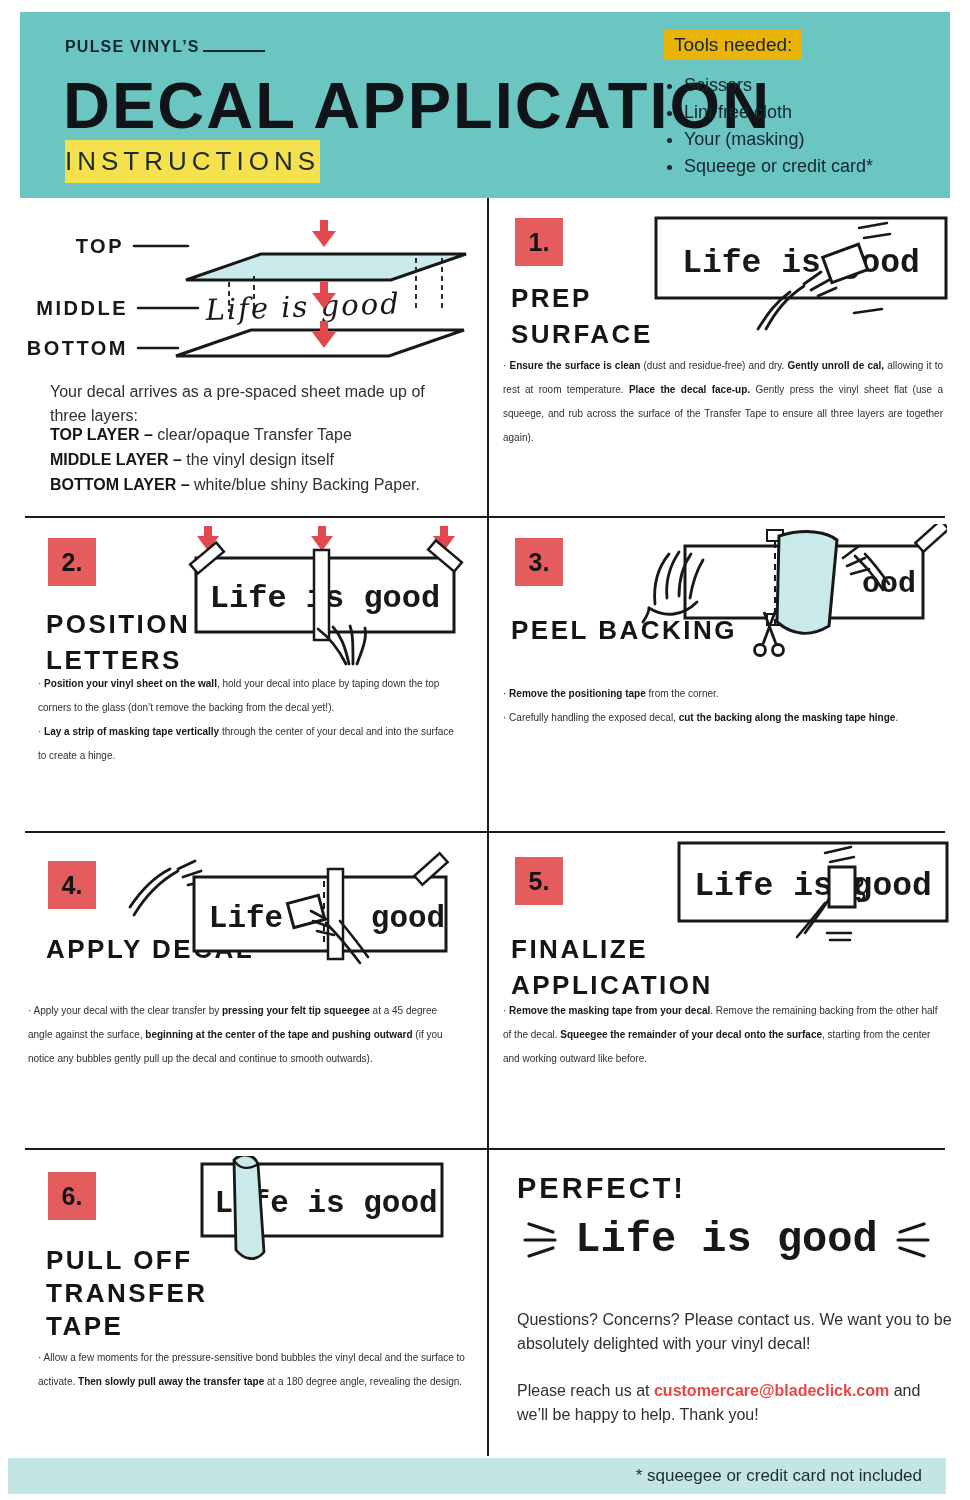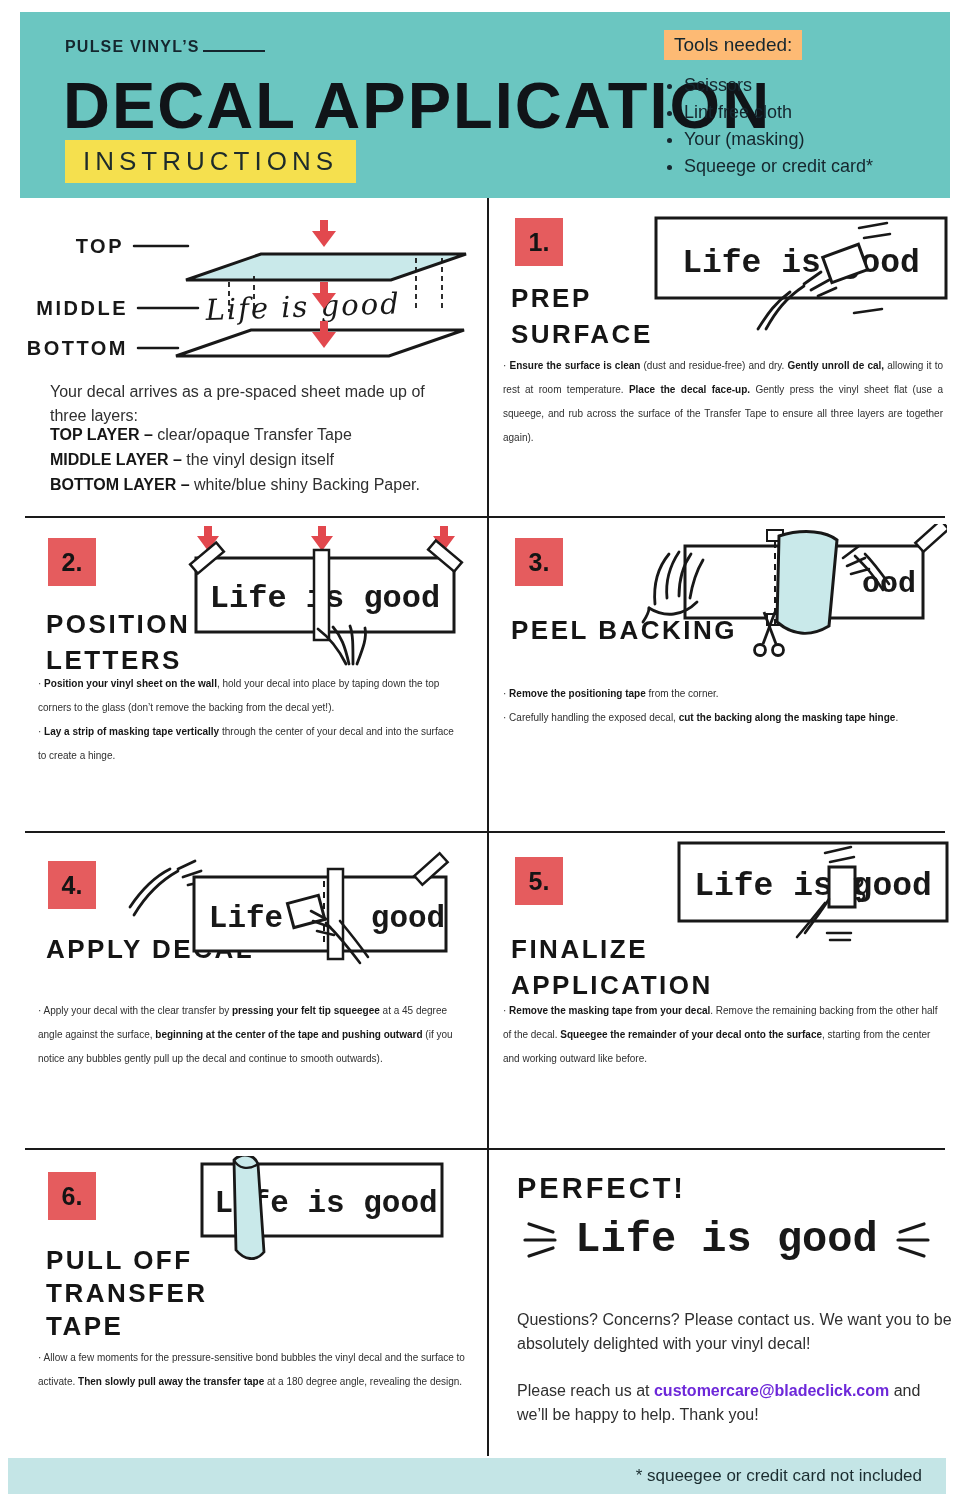--- a/index.html
+++ b/index.html
@@ -8,24 +8,24 @@
   
   .header{position:relative;margin:12px 20px 0 20px;height:186px;background:#6bc6c1;
           padding:0;box-sizing:border-box;}
   .brand{position:absolute;left:45px;top:26px;font-size:16px;font-weight:700;
          letter-spacing:1.2px;color:#15262e;}
   .brand-line{display:inline-block;width:62px;border-bottom:2px solid #15262e;
               margin-left:3px;vertical-align:baseline;}
   .main-title{position:absolute;left:43px;top:56px;font-size:65px;font-weight:700;
               letter-spacing:2px;color:#101418;white-space:nowrap;}
   .instructions-tag{position:absolute;left:45px;top:128px;background:#f5e04e;
-                    padding:6px 18px;font-size:26px;font-weight:400;letter-spacing:5px;
+                    padding:6px 0;font-size:26px;font-weight:400;letter-spacing:5px;
                     color:#1d2b2b;}
   .tools{position:absolute;right:28px;top:18px;width:258px;}
-  .tools-label{display:inline-block;background:#fdba74;padding:4px 10px;
+  .tools-label{display:inline-block;background:#eab308;padding:4px 10px;
                font-size:19px;color:#15262e;}
   .tools ul{margin:12px 0 0 20px;padding:0;font-size:18px;line-height:27px;color:#15262e;}
   
   .row{display:flex;}
   .cell{position:relative;box-sizing:border-box;}
   .cell.left{width:489px;border-right:2px solid #1a1a1a;}
   .cell.right{flex:1;}
   .r1{height:318px}.r2{height:313px}.r3{height:315px}.r4{height:306px}
   .sep{border-top:2px solid #1a1a1a;margin:0 25px;height:0;}
   
@@ -50,39 +50,39 @@
   #p-step2 .step-title{left:38px;top:80px}
   #p-step2 .illus{left:186px;top:8px}
   #p-step2 .step-body{left:38px;top:154px;width:416px}
   #p-step3 .badge{left:26px;top:20px}
   #p-step3 .step-title{left:14px;top:86px}
   #p-step3 .illus{left:138px;top:6px}
   #p-step3 .step-body{left:14px;top:164px;width:442px}
   #p-step4 .badge{left:48px;top:28px}
   #p-step4 .step-title{left:38px;top:90px}
   #p-step4 .illus{left:128px;top:16px}
-  #p-step4 .step-body{left:38px;top:166px;width:416px}
+  #p-step4 .step-body{left:28px;top:166px;width:416px}
   #p-step5 .badge{left:26px;top:24px}
   #p-step5 .step-title{left:14px;top:90px;width:300px}
   #p-step5 .illus{left:188px;top:8px}
   #p-step5 .step-body{left:14px;top:166px;width:442px}
   #p-step6 .badge{left:48px;top:22px}
   #p-step6 .step-title{left:38px;top:86px;width:220px;line-height:33px}
   #p-step6 .illus{left:194px;top:6px}
   #p-step6 .step-body{left:38px;top:196px;width:430px}
   
   #p-perfect .perfect-title{position:absolute;left:28px;top:22px;margin:0;font-size:29px;
                             font-weight:700;letter-spacing:3px;color:#151515;text-align:center;}
   #p-perfect .decal-row{position:absolute;left:10px;top:66px;width:455px;display:flex;
                         align-items:center;justify-content:center;gap:16px;}
   #p-perfect .decal-big{font-family:"Liberation Mono","DejaVu Sans Mono",monospace;
                         font-weight:700;font-size:42px;color:#181818;white-space:nowrap;}
   #p-perfect .perfect-body{position:absolute;left:28px;top:158px;width:438px;
                            font-size:16px;line-height:24px;}
-  #p-perfect .perfect-body b{color:#6d28d9;}
+  #p-perfect .perfect-body b{color:#ef4444;}
   #p-perfect .perfect-body .para-line{margin-bottom:23px;}
   
   .footer{margin:2px 24px 0 8px;height:36px;background:#c4e5e6;display:flex;
           align-items:center;justify-content:flex-end;padding-right:24px;
           font-size:17px;color:#1b2d30;}
   
   .mono-decal{font-family:"Liberation Mono","DejaVu Sans Mono",monospace;font-weight:700;}
 </style>
 </head>
 <body>

